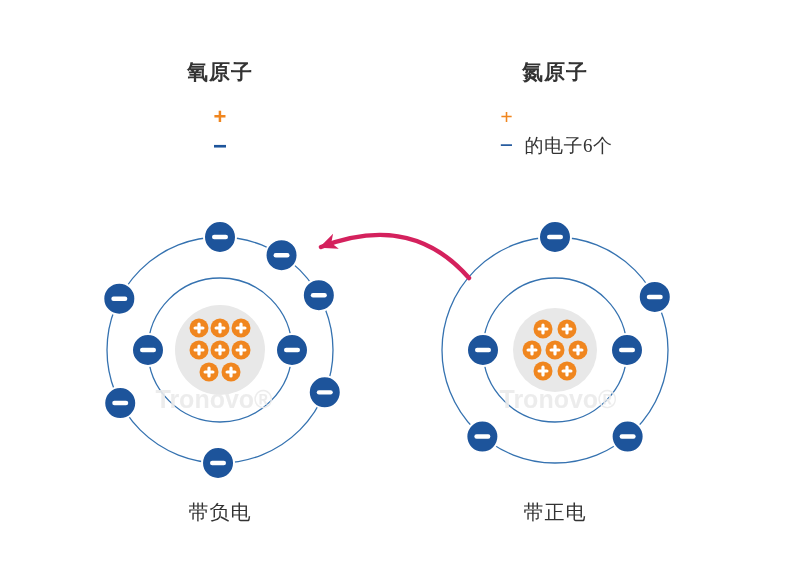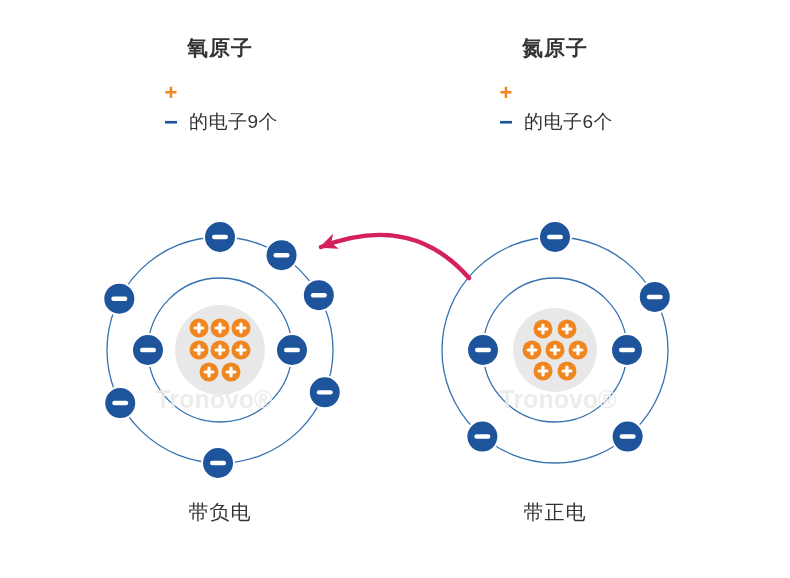--- a/index.html
+++ b/index.html
@@ -1,21 +1,21 @@
 <!DOCTYPE html>
 <html><head>
 <meta charset="utf-8">
 <style>
   html,body{margin:0;padding:0;background:#ffffff;}
   body{font-family:"Liberation Sans","DejaVu Sans",sans-serif;}
   .canvas{position:relative;width:790px;height:578px;background:#ffffff;overflow:hidden;}
   #atom-svg{position:absolute;left:0;top:0;}
-  .atom-header{position:absolute;top:34px;width:250px;text-align:center;color:#333333;}
+  .atom-header{position:absolute;top:58px;width:250px;text-align:center;color:#333333;}
   .atom-header.pos-left{left:95px;}
-  .atom-header.pos-right{left:430px;}
+  .atom-header.pos-right{left:430px;font-family:Liberation Serif, serif;}
   .atom-title{font-size:21px;font-weight:700;letter-spacing:1px;color:#333333;}
   .legend{display:inline-block;text-align:left;margin-top:16px;}
   .legend-row{display:flex;align-items:center;gap:9px;font-size:19px;color:#333333;line-height:29px;}
   .sym{width:18px;text-align:center;font-weight:800;}
   .sym.plus{color:#f0861f;font-size:22px;}
   .sym.minus{color:#1d549b;font-size:24px;}
   .legend-text{letter-spacing:0.5px;}
   .charge-label{position:absolute;top:499px;width:250px;text-align:center;font-size:20px;color:#333333;letter-spacing:1px;}
   .charge-label.pos-left{left:95px;}
   .charge-label.pos-right{left:430px;}
@@ -182,21 +182,20 @@
     </svg>
 
   <div class="atom-header pos-left">
     <div class="atom-title">氧原子</div>
     <div class="legend">
       <div class="legend-row">
         <span class="sym plus">+</span>
       </div>
       <div class="legend-row">
         <span class="sym minus">−</span>
-        <span class="legend-text">的电子9个</span>
       </div>
     </div>
   </div>
 
   <div class="atom-header pos-right">
     <div class="atom-title">氮原子</div>
     <div class="legend">
       <div class="legend-row">
         <span class="sym plus">+</span>
       </div>

